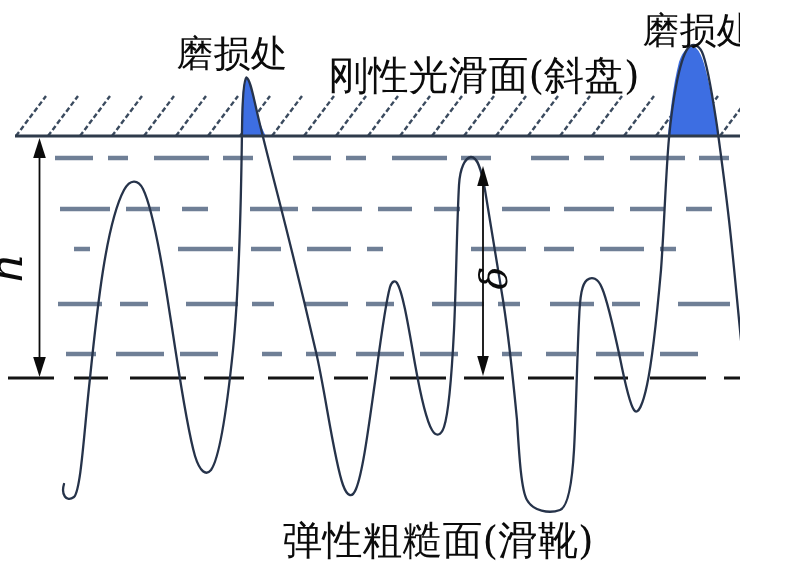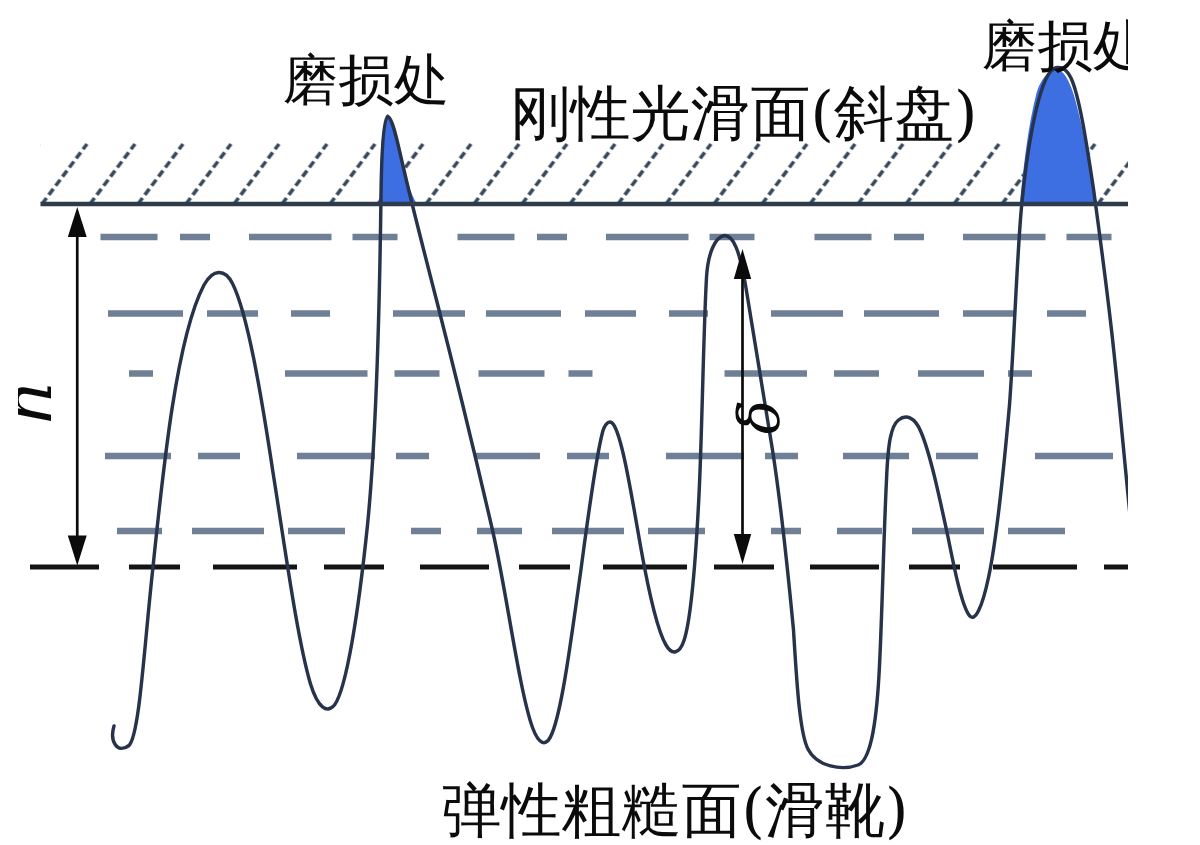--- a/index.html
+++ b/index.html
@@ -3,21 +3,21 @@
 <meta charset="utf-8">
 <style>
   :root{
     --wear-fill:#3D6EE2; --hatch-line:#3A4A5E; --surface-line:#2E3B4B;
     --film-dash:#6F7F96; --datum-dash:#141414; --profile-stroke:#26334A;
     --text-color:#0B0B0B; --background:#FFFFFF;
   }
   html,body{margin:0;padding:0;background:var(--background);}
   .stage{
     position:relative;width:740px;height:563px;background:var(--background);
-    font-family:"DejaVu Serif","Liberation Serif",serif;overflow:hidden;padding-left:12px;
+    font-family:"DejaVu Serif","Liberation Serif",serif;overflow:hidden;
   }
   svg{display:block;}
   .cn-label{fill:var(--text-color);font-family:"DejaVu Serif","Liberation Serif",serif;}
   .sym-label{fill:var(--text-color);font-style:italic;font-family:"DejaVu Serif","Liberation Serif",serif;}
   .film-line{stroke:var(--film-dash);stroke-width:4.4;fill:none;}
   .datum-line{stroke:var(--datum-dash);stroke-width:3.2;fill:none;}
   .profile{stroke:var(--profile-stroke);stroke-width:2.3;fill:none;stroke-linecap:round;}
   .wear{fill:var(--wear-fill);stroke:none;}
   .dim{stroke:var(--text-color);stroke-width:1.8;fill:none;}
   .dim-head{fill:var(--text-color);stroke:none;}

